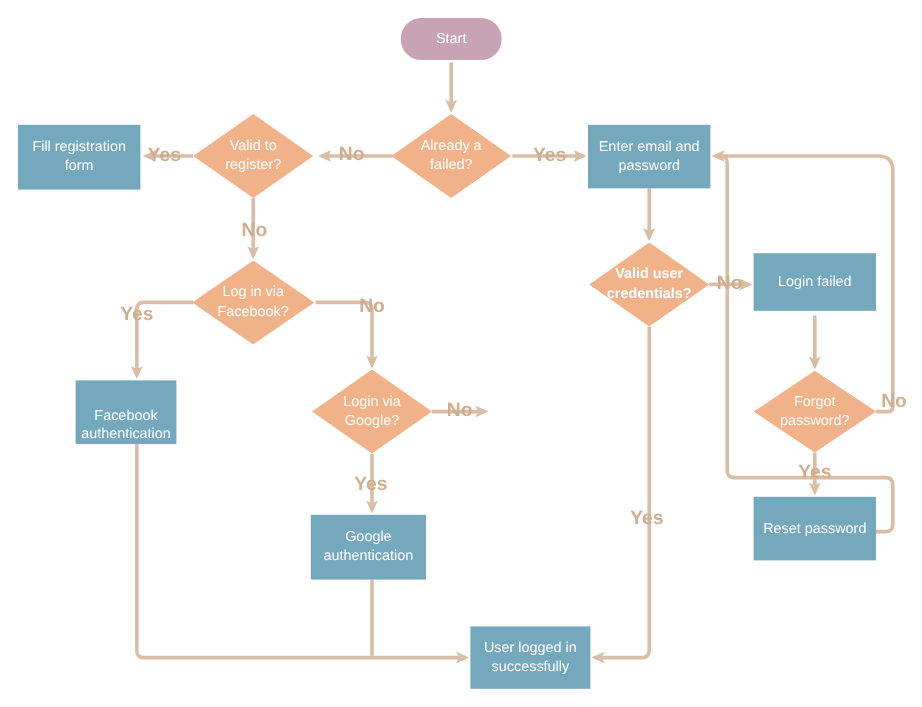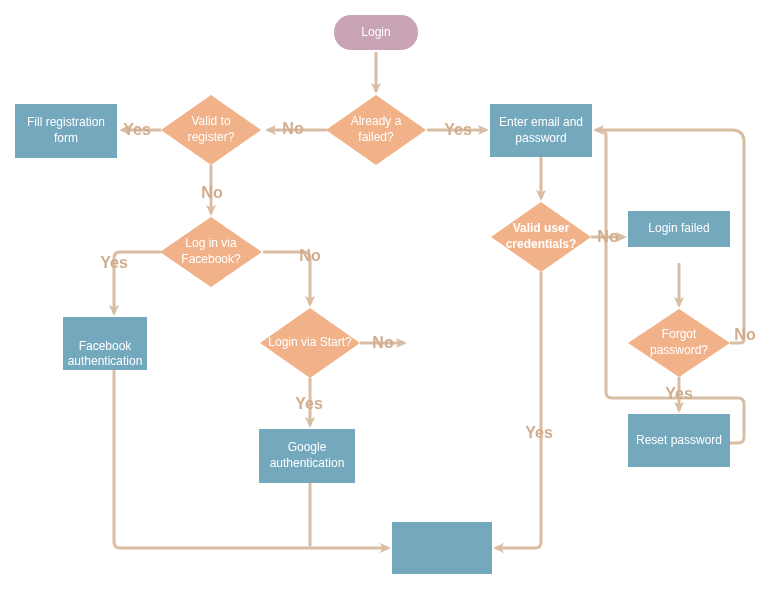--- a/index.html
+++ b/index.html
@@ -79,21 +79,21 @@
     <path class="edge-path" d="M591,237 L624,237" marker-end="url(#arrow)"></path>
     <path class="edge-path" d="M541,272 L541,542 Q541,548 535,548 L496,548" marker-end="url(#arrow)"></path>
     <path class="edge-path" d="M679,263 L679,305" marker-end="url(#arrow)"></path>
     <path class="edge-path" d="M679,377 L679,410" marker-end="url(#arrow)"></path>
     <path class="edge-path" d="M730,343 L740,343 Q744,343 744,339 L744,142 Q744,130 732,130 L596,130" marker-end="url(#arrow)"></path>
     <path class="edge-path" d="M730,443 L738,443 Q744,443 744,437 L744,404 Q744,398 738,398 L612,398 Q606,398 606,392 L606,136 Q606,130 600,130"></path>
   </svg>
 
   <div class="node terminator" style="left:334px;top:15px;width:84px;height:35px;">
     <div class="shape-bg"></div>
-    <div class="node-label">Login</div>
+    <div class="node-label">Start</div>
   </div>
 
   <div class="node decision" style="left:326px;top:95px;width:100px;height:70px;">
     <div class="shape-bg"></div>
     <div class="node-label">Already a failed?</div>
   </div>
 
   <div class="node decision" style="left:161px;top:95px;width:100px;height:70px;">
     <div class="shape-bg"></div>
     <div class="node-label">Valid to register?</div>
@@ -114,51 +114,52 @@
     <div class="node-label">Log in via Facebook?</div>
   </div>
 
   <div class="node process" style="left:63px;top:317px;width:84px;height:53px;align-items:flex-end;">
     <div class="shape-bg"></div>
     <div class="node-label">Facebook authentication</div>
   </div>
 
   <div class="node decision" style="left:260px;top:308px;width:100px;height:70px;">
     <div class="shape-bg"></div>
-    <div class="node-label">Login via Start?</div>
+    <div class="node-label">Login via Google?</div>
   </div>
 
 
   <div class="node process" style="left:259px;top:429px;width:96px;height:54px;">
     <div class="shape-bg"></div>
     <div class="node-label">Google authentication</div>
   </div>
 
   <div class="node decision" style="left:491px;top:202px;width:100px;height:70px;font-weight:bold;">
     <div class="shape-bg"></div>
     <div class="node-label">Valid user credentials?</div>
   </div>
 
-  <div class="node process" style="left:628px;top:211px;width:102px;height:36px;">
+  <div class="node process" style="left:628px;top:211px;width:102px;height:48px;">
     <div class="shape-bg"></div>
     <div class="node-label">Login failed</div>
   </div>
 
   <div class="node decision" style="left:628px;top:309px;width:102px;height:68px;">
     <div class="shape-bg"></div>
     <div class="node-label">Forgot password?</div>
   </div>
 
   <div class="node process" style="left:628px;top:414px;width:102px;height:53px;border-radius:20px;">
     <div class="shape-bg"></div>
     <div class="node-label">Reset password</div>
   </div>
 
   <div class="node process" style="left:392px;top:522px;width:100px;height:52px;">
     <div class="shape-bg"></div>
+    <div class="node-label">User logged in successfully</div>
   </div>
 
   <span class="edge-label" style="left:293px;top:129px;">No</span>
   <span class="edge-label" style="left:458px;top:130px;">Yes</span>
   <span class="edge-label" style="left:137px;top:130px;">Yes</span>
   <span class="edge-label" style="left:212px;top:193px;">No</span>
   <span class="edge-label" style="left:114px;top:263px;">Yes</span>
   <span class="edge-label" style="left:310px;top:256px;">No</span>
   <span class="edge-label" style="left:383px;top:343px;">No</span>
   <span class="edge-label" style="left:309px;top:404px;">Yes</span>

